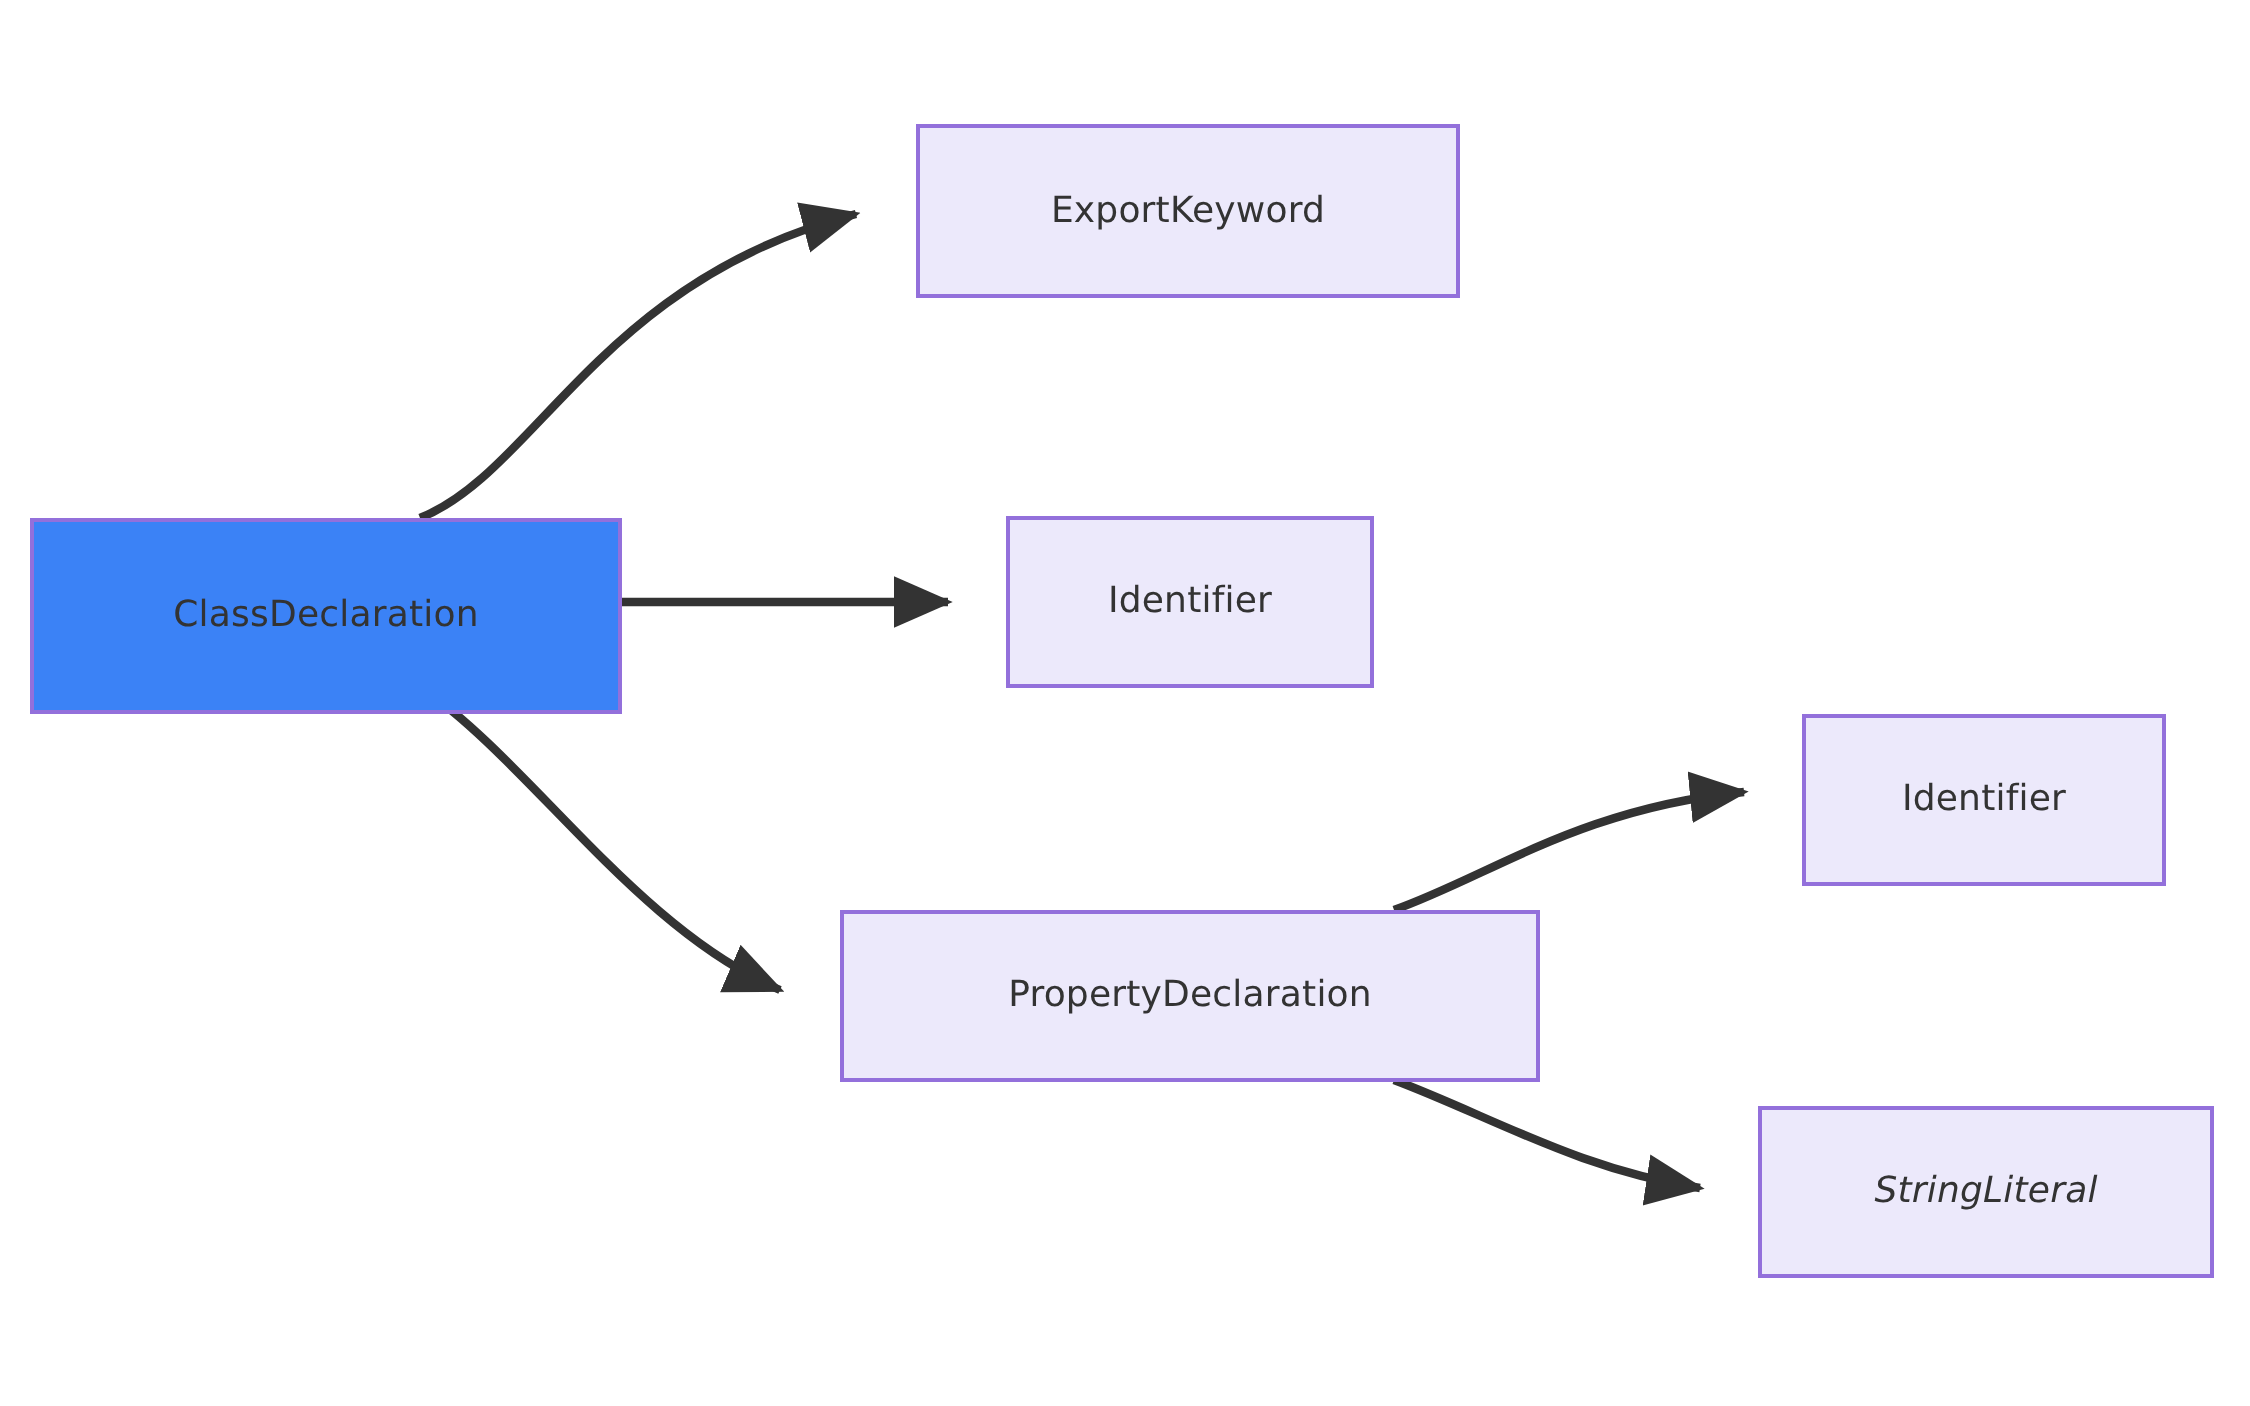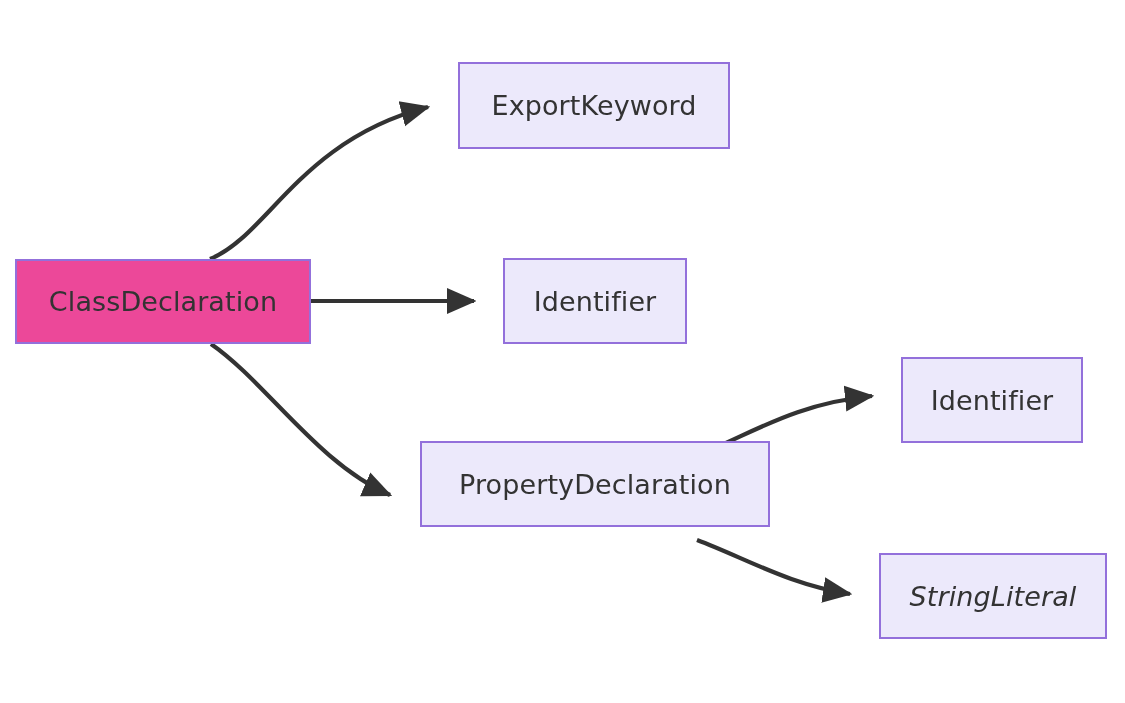--- a/index.html
+++ b/index.html
@@ -29,21 +29,21 @@
   }
   .node {
     position: absolute;
     box-sizing: border-box;
     background: #ece9fb;
     border: 2px solid #9370db;
     display: flex;
     align-items: center;
     justify-content: center;
     color: #333333;
-    font-size: 27px;
+    font-size: 18px;
     font-family: "DejaVu Sans", sans-serif;
     font-weight: 400;
     letter-spacing: 0.1px;
     white-space: nowrap;
     z-index: 2;
   }
   .node-label {
     line-height: 1;
     display: block;
   }
@@ -64,33 +64,33 @@
 
     <path class="edge" fill="none" stroke="#333333" stroke-width="4.2" stroke-linecap="butt" marker-end="url(#arrowhead)" d="M 311,301 L 474,301"></path>
 
     <path class="edge" fill="none" stroke="#333333" stroke-width="4.2" stroke-linecap="butt" marker-end="url(#arrowhead)" d="M 211,344 C 266,382 318,464 390,495"></path>
 
     <path class="edge" fill="none" stroke="#333333" stroke-width="4.2" stroke-linecap="butt" marker-end="url(#arrowhead)" d="M 697,455 C 745,438 790,404 872,396"></path>
 
     <path class="edge" fill="none" stroke="#333333" stroke-width="4.2" stroke-linecap="butt" marker-end="url(#arrowhead)" d="M 697,540 C 745,558 790,585 850,594"></path>
   </svg>
 
-  <div class="node" id="node-classDeclaration" style="left: 15px; top: 259px; width: 296px; height: 85px; background: #ec4899; border-color: rgb(147, 112, 219); color: rgb(51, 51, 51); text-align: center;">
+  <div class="node" id="node-classDeclaration" style="left: 15px; top: 259px; width: 296px; height: 98px; background: #3b82f6; border-color: rgb(147, 112, 219); color: rgb(51, 51, 51); text-align: center;">
     <span class="node-label">ClassDeclaration</span>
   </div>
 
   <div class="node" id="node-exportKeyword" style="left: 458px; top: 62px; width: 272px; height: 87px; background: rgb(236, 233, 251); border-color: rgb(147, 112, 219); color: rgb(51, 51, 51);">
     <span class="node-label">ExportKeyword</span>
   </div>
 
   <div class="node" id="node-identifier1" style="left: 503px; top: 258px; width: 184px; height: 86px; background: rgb(236, 233, 251); border-color: rgb(147, 112, 219); color: rgb(51, 51, 51);">
     <span class="node-label">Identifier</span>
   </div>
 
-  <div class="node" id="node-propertyDeclaration" style="left: 420px; top: 441px; width: 350px; height: 86px; background: rgb(236, 233, 251); border-color: rgb(147, 112, 219); color: rgb(51, 51, 51);">
+  <div class="node" id="node-propertyDeclaration" style="left: 420px; top: 455px; width: 350px; height: 86px; background: rgb(236, 233, 251); border-color: rgb(147, 112, 219); color: rgb(51, 51, 51);">
     <span class="node-label">PropertyDeclaration</span>
   </div>
 
   <div class="node" id="node-identifier2" style="left: 901px; top: 357px; width: 182px; height: 86px; background: rgb(236, 233, 251); border-color: rgb(147, 112, 219); color: rgb(51, 51, 51);">
     <span class="node-label">Identifier</span>
   </div>
 
   <div class="node" id="node-stringLiteral" style="left: 879px; top: 553px; width: 228px; height: 86px; background: rgb(236, 233, 251); border-color: rgb(147, 112, 219); color: rgb(51, 51, 51); font-style: italic;">
     <span class="node-label">StringLiteral</span>
   </div>

